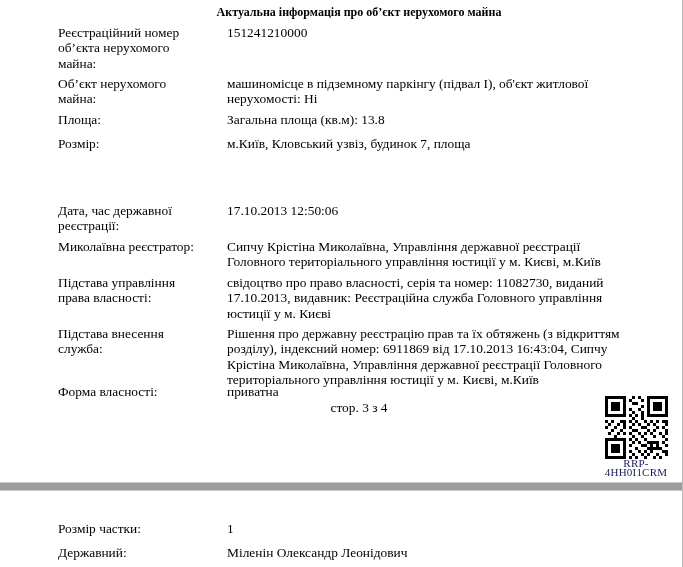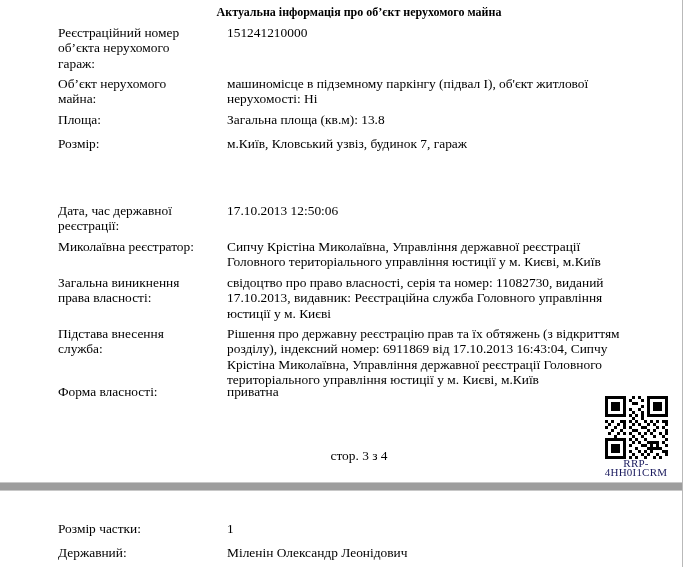--- a/index.html
+++ b/index.html
@@ -33,64 +33,64 @@
   .separator{
     left:0;top:482px;width:683px;height:7px;
     border-top:1px solid #c8c8c8;border-bottom:1px solid #c8c8c8;
   }
   
   .t-title{top:5px;}
   .t-r1{top:25px;} .t-r2{top:76px;} .t-r3{top:112px;} .t-r4{top:136px;}
   .t-h2{top:163px;}
   .t-rec{top:185px;}
   .t-r5{top:203px;} .t-r6{top:239px;} .t-r7{top:275px;} .t-r8{top:326px;} .t-r9{top:384px;}
-  .t-pg{top:400px;margin-top:48px;}
+  .t-pg{top:400px;}
   .t-p41{top:521px;} .t-p42{top:545px;}
 </style>
 </head>
 <body>
 
 <div class="screen">
 
   <div class="abs doc-title t-title">Актуальна інформація про об’єкт нерухомого майна</div>
 
   <div class="abs row t-r1">
-    <div class="lbl">Реєстраційний номер об’єкта нерухомого гараж:</div>
+    <div class="lbl">Реєстраційний номер об’єкта нерухомого майна:</div>
     <div class="val">151241210000</div>
   </div>
 
   <div class="abs row t-r2">
     <div class="lbl">Об’єкт нерухомого майна:</div>
     <div class="val">машиномісце в підземному паркінгу (підвал І), об'єкт житлової нерухомості: Ні</div>
   </div>
 
   <div class="abs row t-r3">
     <div class="lbl">Площа:</div>
     <div class="val">Загальна площа (кв.м): 13.8</div>
   </div>
 
   <div class="abs row t-r4">
     <div class="lbl">Розмір:</div>
-    <div class="val">м.Київ, Кловський узвіз, будинок 7, гараж</div>
+    <div class="val">м.Київ, Кловський узвіз, будинок 7, площа</div>
   </div>
 
 
 
   <div class="abs row t-r5">
     <div class="lbl">Дата, час державної реєстрації:</div>
     <div class="val">17.10.2013 12:50:06</div>
   </div>
 
   <div class="abs row t-r6">
     <div class="lbl">Миколаївна реєстратор:</div>
     <div class="val">Сипчу Крістіна Миколаївна, Управління державної реєстрації Головного територіального управління юстиції у м. Києві, м.Київ</div>
   </div>
 
   <div class="abs row t-r7">
-    <div class="lbl">Загальна виникнення права власності:</div>
+    <div class="lbl">Підстава управління права власності:</div>
     <div class="val">свідоцтво про право власності, серія та номер: 11082730, виданий 17.10.2013, видавник: Реєстраційна служба Головного управління юстиції у м. Києві</div>
   </div>
 
   <div class="abs row t-r8">
     <div class="lbl">Підстава внесення служба:</div>
     <div class="val">Рішення про державну реєстрацію прав та їх обтяжень (з відкриттям розділу), індексний номер: 6911869 від 17.10.2013 16:43:04, Сипчу Крістіна Миколаївна, Управління державної реєстрації Головного територіального управління юстиції у м. Києві, м.Київ</div>
   </div>
 
   <div class="abs row t-r9">
     <div class="lbl">Форма власності:</div>

